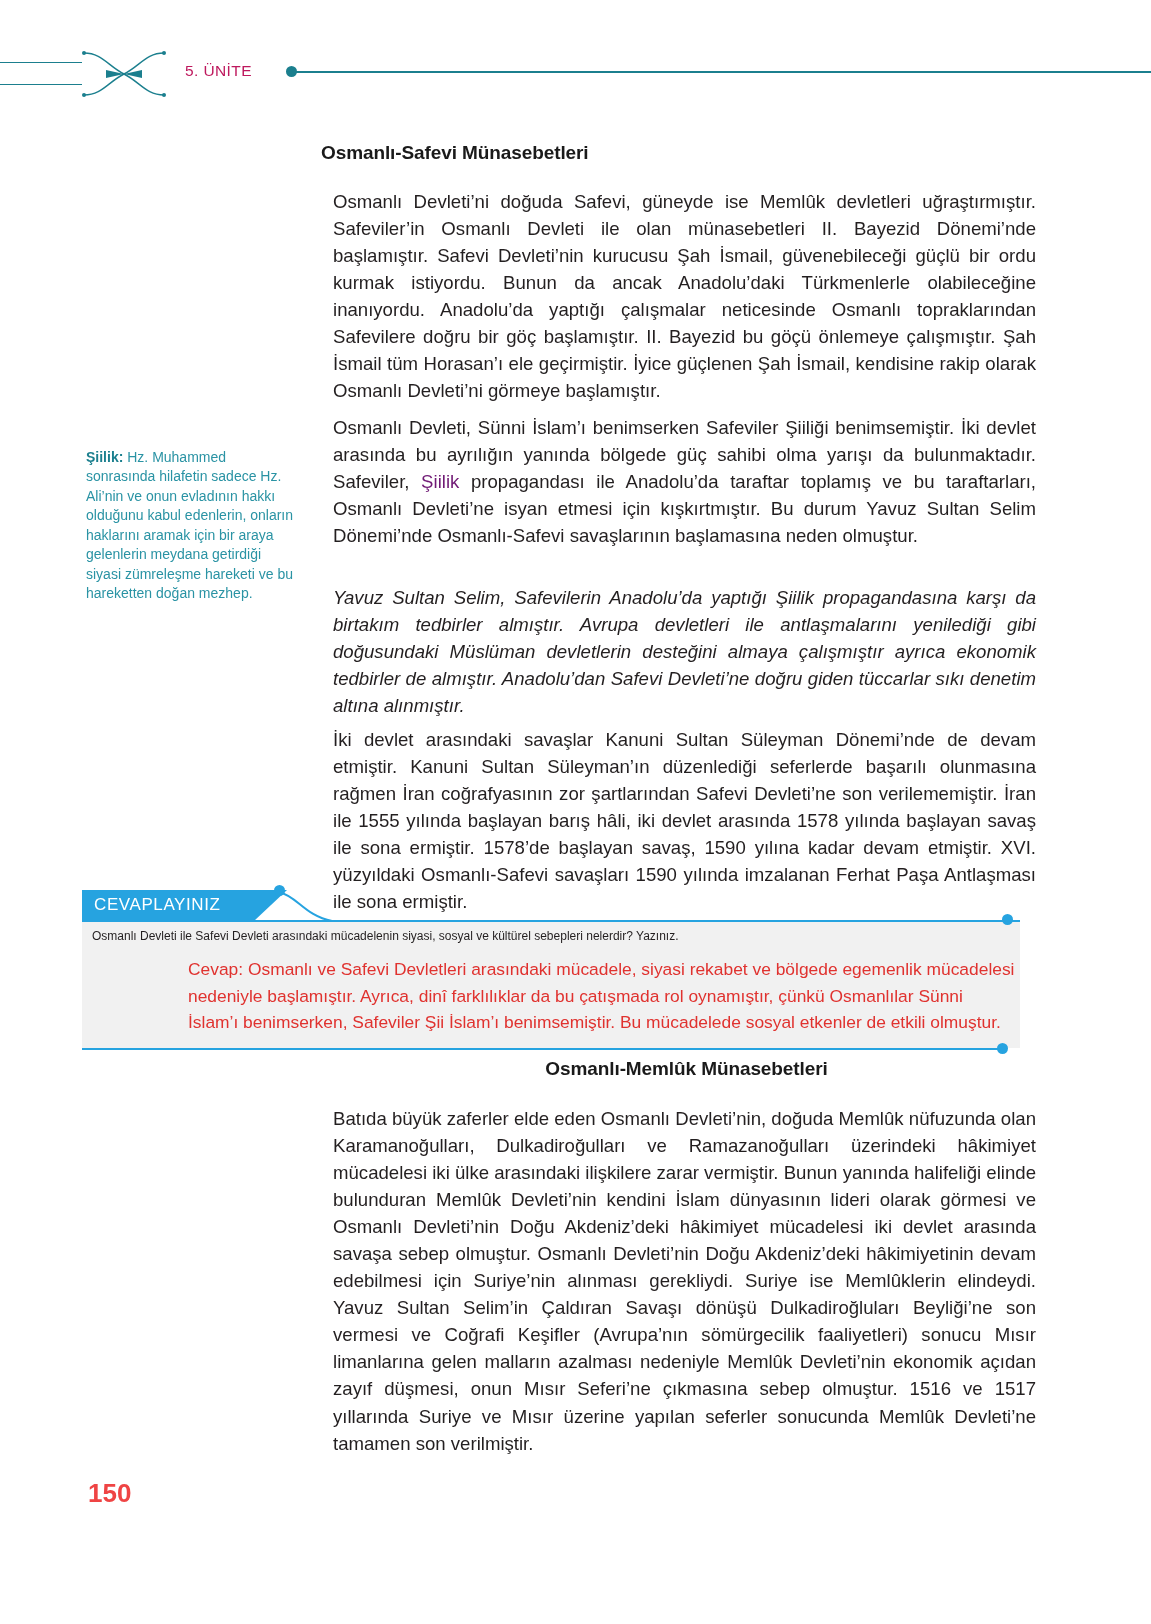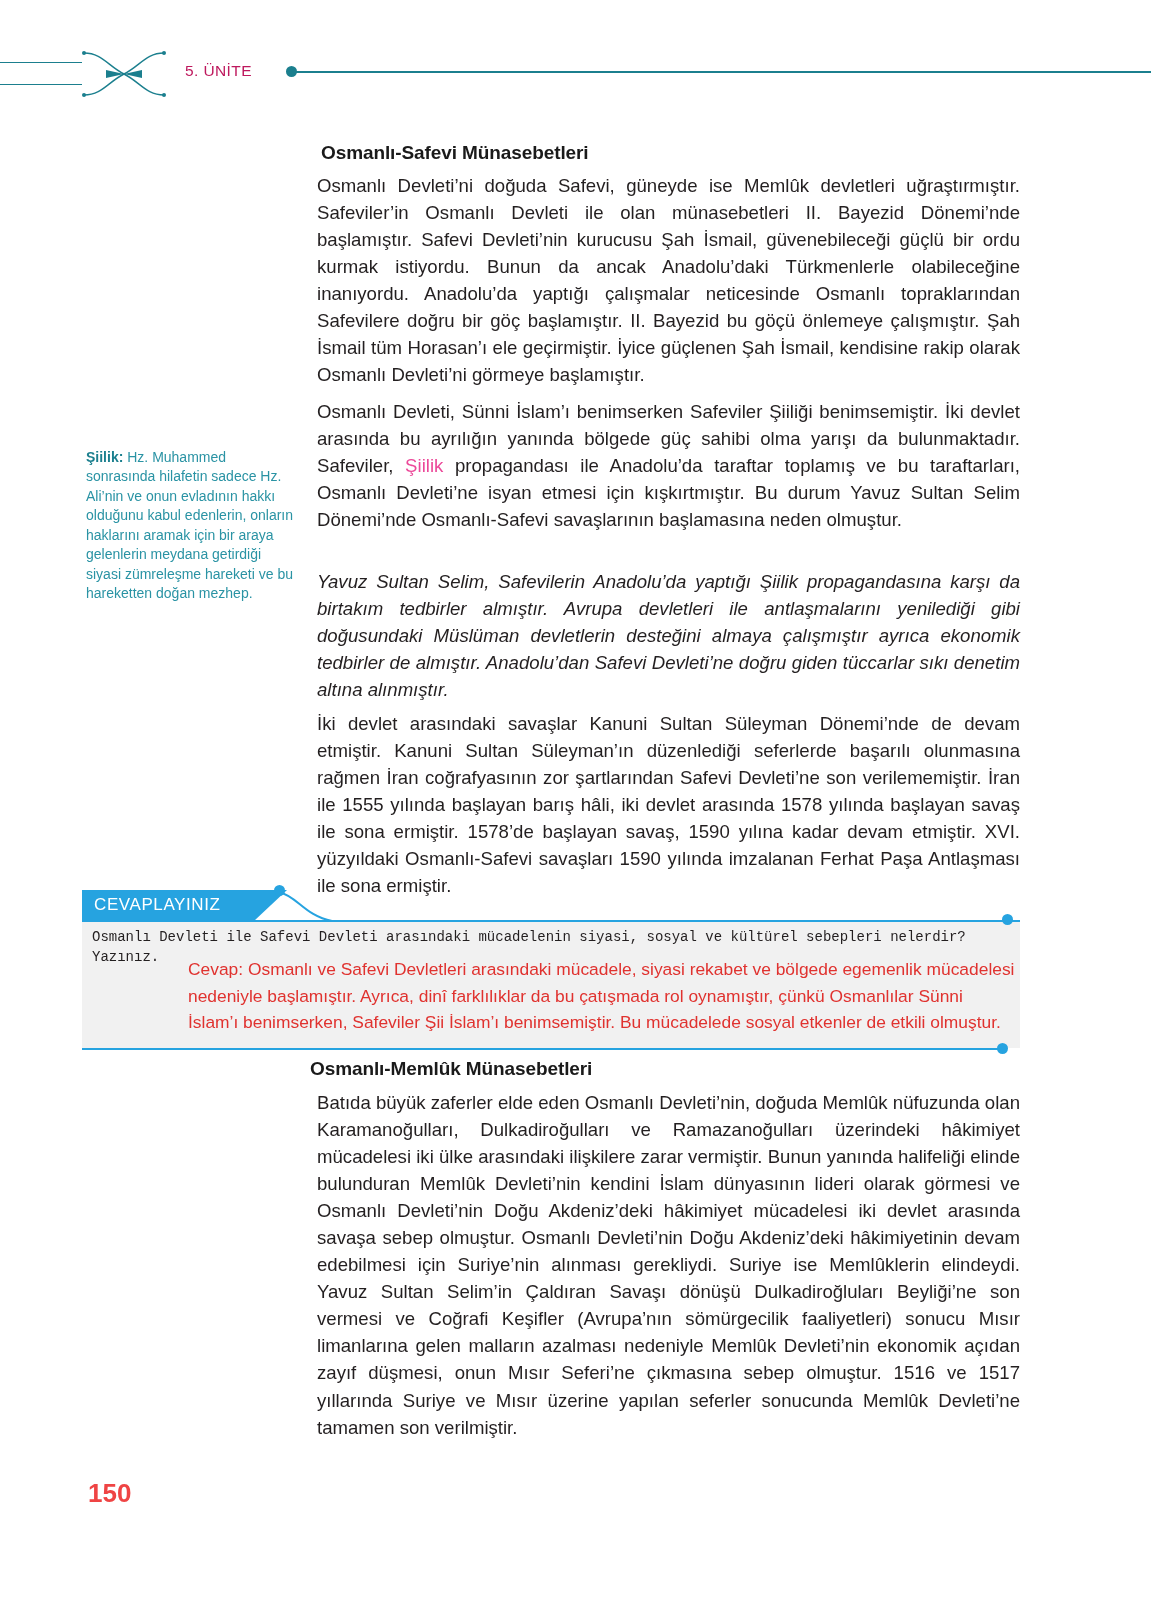--- a/index.html
+++ b/index.html
@@ -93,35 +93,35 @@
   }
   h2.section-title {
     margin: 4px;
     font-size: 19px;
     font-weight: bold;
     letter-spacing: -0.1px;
     color: #1a1a1a;
     font-family: "Liberation Sans", sans-serif;
   }
   p.body-text {
-    margin: 0;
+    margin: 16px;
     font-size: 18.6px;
     line-height: 1.455;
     text-align: justify;
     color: #231f20;
     font-family: "Liberation Sans", sans-serif;
   }
-  .kw { color: #ec4899; }
+  .kw { color: #701a75; }
 
   .tp-title   { position: absolute; left: 317px; top: 138px; width: 703px; }
   .tp-p1      { position: absolute; left: 317px; top: 172px; width: 703px; }
   .tp-p2      { position: absolute; left: 317px; top: 398px; width: 703px; }
   .tp-p3      { position: absolute; left: 317px; top: 568px; width: 703px; font-style: italic; }
   .tp-p4      { position: absolute; left: 317px; top: 710px; width: 703px; }
-  .tp-title2  { position: absolute; left: 306px; top: 1054px; width: 703px; }
+  .tp-title2  { position: absolute; left: 331px; top: 1054px; width: 703px; text-align: center; }
   .tp-p5      { position: absolute; left: 317px; top: 1089px; width: 703px; }
 
   
   .answer-block {
     position: absolute;
     left: 82px;
     top: 890px;
     width: 938px;
     height: 165px;
   }
@@ -197,24 +197,24 @@
     width: 11px;
     height: 11px;
     border-radius: 50%;
     background: #26a3e0;
   }
   .question-text {
     position: absolute;
     left: 10px;
     top: 38px;
     width: 920px;
-    font-size: 14px;
+    font-size: 12px;
     line-height: 1.42;
     color: #231f20;
-    font-family: Liberation Mono, monospace;
+    font-family: Liberation Sans, sans-serif;
   }
   .answer-text {
     position: absolute;
     left: 106px;
     top: 66px;
     width: 828px;
     font-size: 17.4px;
     line-height: 1.53;
     color: #e0322f;
     font-family: "Liberation Sans", sans-serif;

